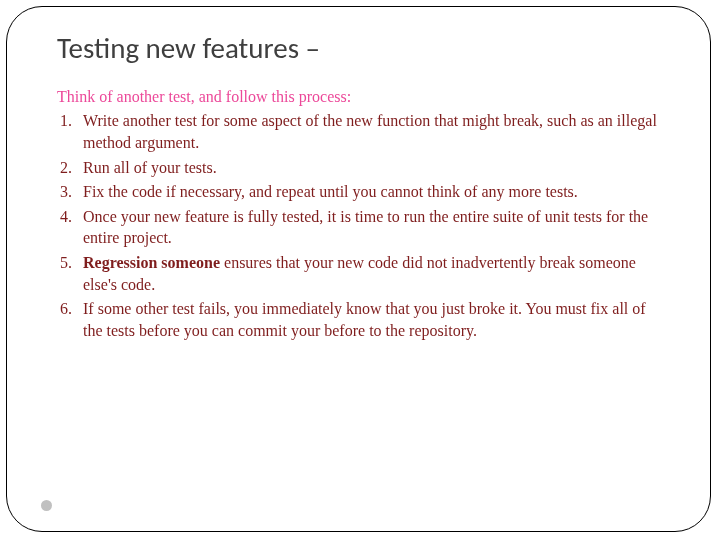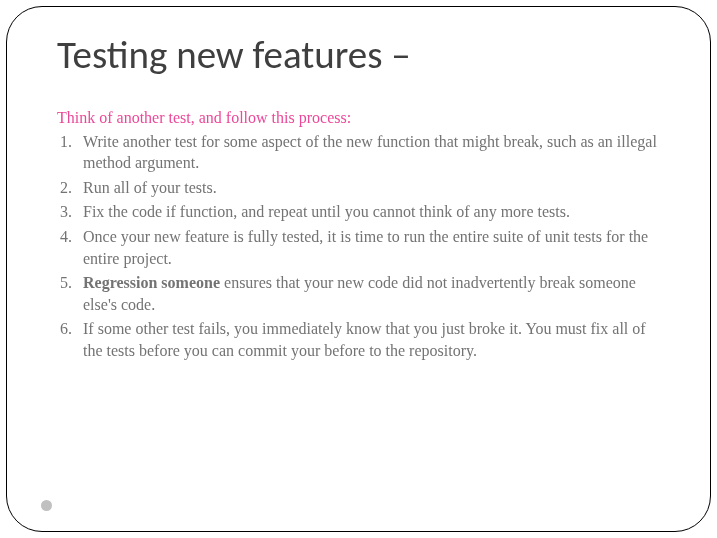--- a/index.html
+++ b/index.html
@@ -15,42 +15,42 @@
     top: 6px;
     left: 6px;
     right: 6px;
     bottom: 6px;
     border: 1.5px solid #000;
     border-radius: 36px;
     padding: 24px 50px 30px 50px;
   }
   .title {
     font-family: Calibri, 'Segoe UI', Arial, sans-serif;
-    font-size: 39px;
+    font-size: 29px;
     font-weight: 400;
     color: #3f3f3f;
     line-height: 1.22;
-    margin-bottom: 30px;
+    margin-bottom: 22px;
   }
   .intro {
     font-family: Georgia, serif;
     font-size: 16px;
     color: #ec4899;
     margin-bottom: 4px;
   }
   ol.process {
     list-style: none;
     counter-reset: item;
     padding-left: 0;
   }
   ol.process > li {
     counter-increment: item;
     font-family: Georgia, serif;
     font-size: 16px;
-    color: #737373;
+    color: #7f1d1d;
     line-height: 1.35;
     padding-left: 26px;
     position: relative;
     margin-bottom: 3px;
   }
   ol.process > li::before {
     content: counter(item) ".";
     position: absolute;
     left: 3px;
     top: 0;
@@ -74,20 +74,20 @@
 
   <h1 class="title">
     <span>Testing new features –</span><br>
   </h1>
 
   <p class="intro">Think of another test, and follow this process:</p>
 
   <ol class="process">
     <li><span>Write another test for some aspect of the new function that might break, such as an illegal method argument.</span></li>
     <li><span>Run all of your tests.</span></li>
-    <li><span>Fix the code if function, and repeat until you cannot think of any more tests.</span></li>
+    <li><span>Fix the code if necessary, and repeat until you cannot think of any more tests.</span></li>
     <li><span>Once your new feature is fully tested, it is time to run the entire suite of unit tests for the entire project.</span></li>
     <li><span class="bold-term">Regression someone</span><span> ensures that your new code did not inadvertently break someone else's code.</span></li>
     <li><span>If some other test fails, you immediately know that you just broke it. You must fix all of the tests before you can commit your before to the repository.</span></li>
   </ol>
 
   <div class="page-dot"></div>
 </div>
 
 </body></html>

